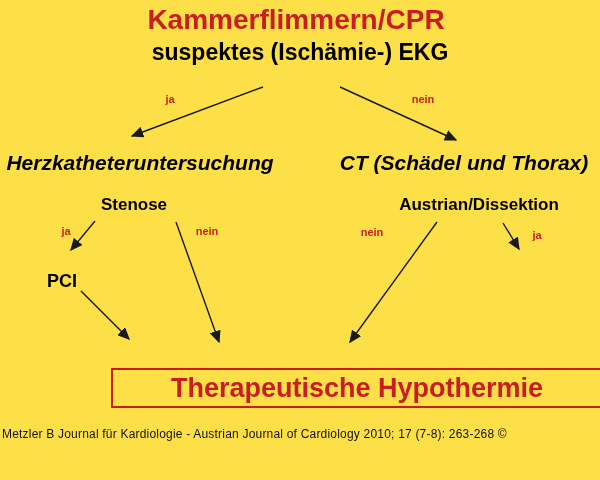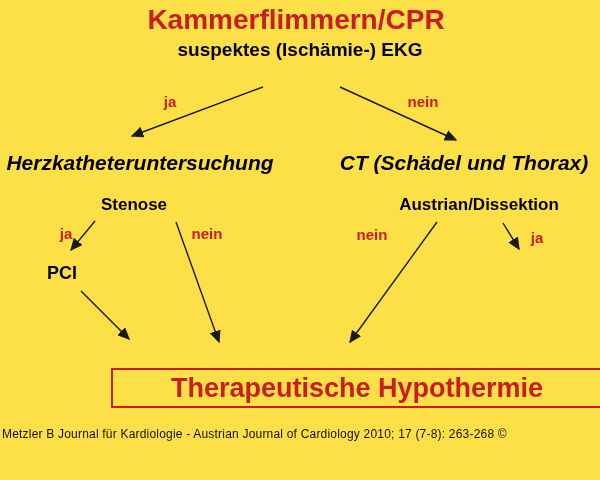--- a/index.html
+++ b/index.html
@@ -19,42 +19,42 @@
   .ctr { transform: translateX(-50%); }
   .red  { color: #c81e23; }
   .blk  { color: #000000; }
 
   .title {
     left: 296px; top: 4px;
     font-size: 28px; font-weight: bold;
   }
   .subtitle {
     left: 300px; top: 39px;
-    font-size: 19px; font-weight: bold;
+    font-size: 23px; font-weight: bold;
   }
   .exam {
     font-size: 21px; font-weight: bold; font-style: italic;
     top: 151px;
   }
   .exam-left  { left: 140px; }
   .exam-right { left: 464px; }
   .finding {
     font-size: 17px; font-weight: bold;
     top: 195px;
   }
   .finding-left  { left: 134px; }
   .finding-right { left: 479px; }
   .treatment {
     font-size: 18px; font-weight: bold;
-    top: 263px;
+    top: 271px;
   }
   .treat-left  { left: 62px; }
   .treat-right { left: 528px; font-size: 17px; }
   .branch-label {
-    font-size: 15px; font-weight: bold;
+    font-size: 11px; font-weight: bold;
   }
   .lbl-ja-top    { left: 170px; top: 93px; }
   .lbl-nein-top  { left: 423px; top: 93px; }
   .lbl-ja-sten   { left: 66px;  top: 225px; }
   .lbl-nein-sten { left: 207px; top: 225px; }
   .lbl-nein-blut { left: 372px; top: 226px; }
   .lbl-ja-blut   { left: 537px; top: 229px; }
 
   .outcome-box {
     position: absolute;

